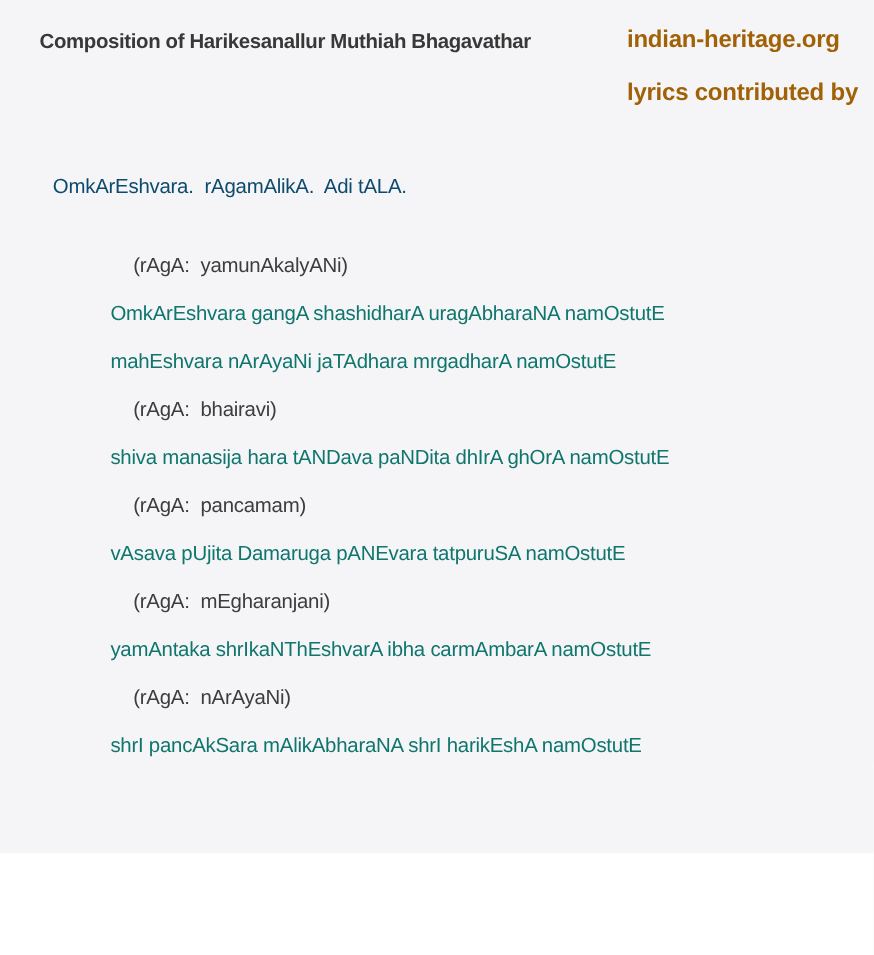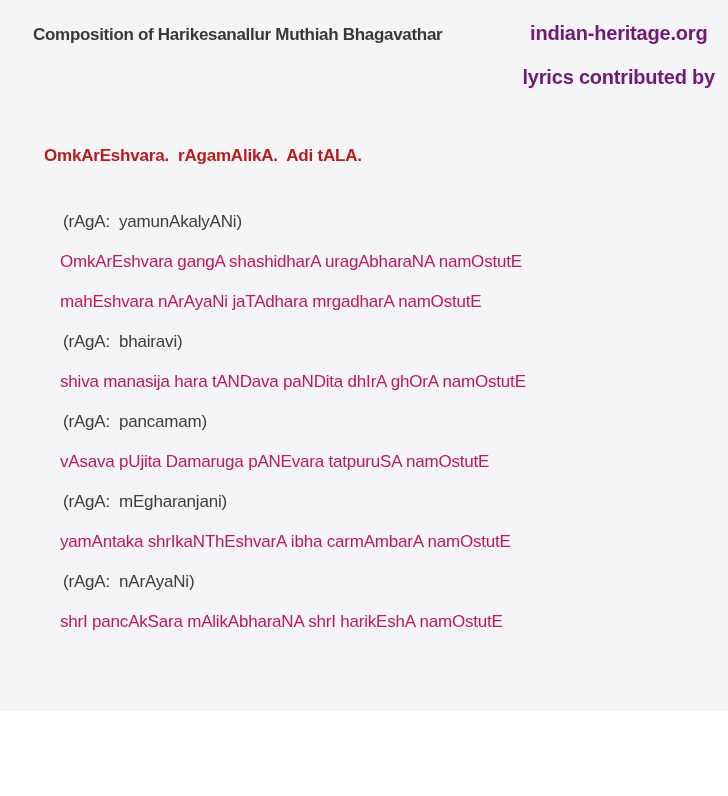--- a/index.html
+++ b/index.html
@@ -23,58 +23,59 @@
     line-height: 22px;
     font-weight: bold;
     color: #383838;
     letter-spacing: -0.3px;
     white-space: pre-wrap;
   }
   .watermark {
     position: absolute;
     right: 13px;
     top: 11px;
-    text-align: center;
+    text-align: left;
     font-size: 20px;
     font-weight: bold;
-    color: #701a75;
+    color: #a16207;
     letter-spacing: -0.2px;
   }
   .watermark .wm-line {
     line-height: 44px;
     white-space: pre-wrap;
   }
   .content {
     position: absolute;
     left: 0;
     top: 136px;
     right: 0;
     font-size: 17px;
     letter-spacing: -0.2px;
   }
   .song-heading {
     margin-left: 44px;
     line-height: 40px;
-    font-weight: bold;
-    color: #b91c1c;
+    font-weight: normal;
+    color: #0c4a6e;
     white-space: pre-wrap;
   }
   .stanzas {
     margin-top: 26px;
+    padding-left: 48px;
   }
   .raga-line {
     margin-left: 63px;
     line-height: 40px;
     color: #3d3d3d;
     white-space: pre-wrap;
   }
   .verse-line {
-    margin-left: 60px;
+    margin-left: 44px;
     line-height: 40px;
-    color: #be185d;
+    color: #0f766e;
     white-space: pre-wrap;
   }
 </style>
 </head>
 <body>
 
 <div class="page">
 
   <div class="doc-title">Composition of Harikesanallur Muthiah Bhagavathar</div>
 

